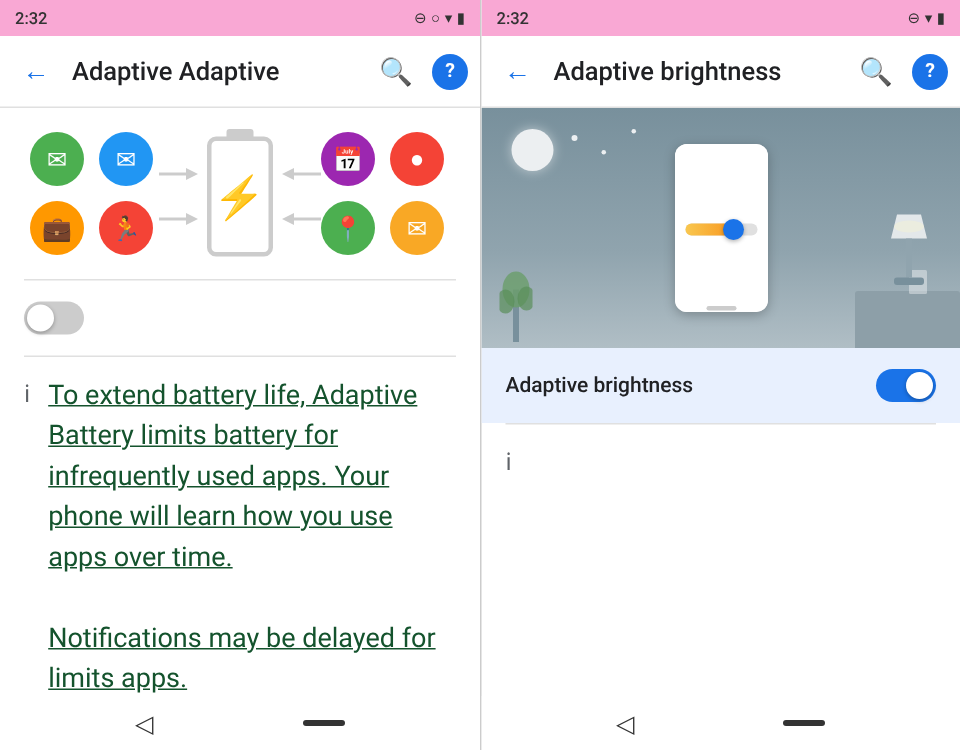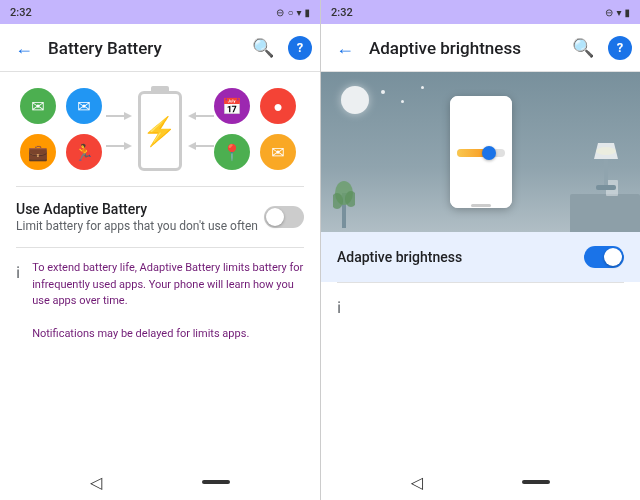--- a/index.html
+++ b/index.html
@@ -22,21 +22,21 @@
       position: relative;
       overflow: hidden;
     }
     .phone + .phone {
       border-left: 1px solid #ccc;
     }
 
     
     .status-bar {
       height: 24px;
-      background: #c4b5fd;
+      background: #f9a8d4;
       display: flex;
       align-items: center;
       justify-content: space-between;
       padding: 0 10px;
       font-size: 11px;
       font-weight: 500;
       color: #333;
     }
     .status-icons {
       display: flex;
@@ -197,23 +197,24 @@
       display: flex;
       gap: 12px;
     }
     .info-icon {
       font-size: 16px;
       color: #5f6368;
       flex-shrink: 0;
       margin-top: 1px;
     }
     .info-text {
-      font-size: 11px;
-      color: #701a75;
+      font-size: 18px;
+      color: #14532d;
       line-height: 1.5;
+      text-decoration: underline;
     }
 
     .nav-bar {
       position: absolute;
       bottom: 0;
       left: 0;
       right: 0;
       height: 36px;
       background: #fff;
       display: flex;
@@ -377,21 +378,21 @@
     <div class="status-icons">
       <span>⊖</span>
       <span>○</span>
       <span>▾</span>
       <span>▮</span>
     </div>
   </div>
 
   <div class="app-bar">
     <span class="back-arrow">←</span>
-    <span class="title">Battery Battery</span>
+    <span class="title">Adaptive Adaptive</span>
     <span class="icon-btn">🔍</span>
     <span class="icon-btn" style="background:#1a73e8;color:#fff;border-radius:50%;width:24px;height:24px;display:inline-flex;align-items:center;justify-content:center;font-size:13px;font-weight:bold;">?</span>
   </div>
 
   <div class="battery-illustration">
 
     <div class="icon-grid-left">
       <div class="app-icon" style="background:#4caf50;">✉</div>
       <div class="app-icon" style="background:#2196f3;">✉</div>
       <div class="app-icon" style="background:#ff9800;">💼</div>
@@ -424,24 +425,20 @@
       <div class="app-icon" style="background:#9c27b0;">📅</div>
       <div class="app-icon" style="background:#f44336;">●</div>
       <div class="app-icon" style="background:#4caf50;">📍</div>
       <div class="app-icon" style="background:#f9a825;">✉</div>
     </div>
   </div>
 
   <div class="divider"></div>
 
   <div class="toggle-row">
-    <div class="toggle-label">
-      <div class="main">Use Adaptive Battery</div>
-      <div class="sub">Limit battery for apps that you don't use often</div>
-    </div>
     <div class="toggle"></div>
   </div>
 
   <div class="divider"></div>
 
   <div class="info-block">
     <span class="info-icon">ℹ</span>
     <div class="info-text">
       <span>To extend battery life, Adaptive Battery limits battery for infrequently used apps. Your phone will learn how you use apps over time.</span>
       <br><br>

